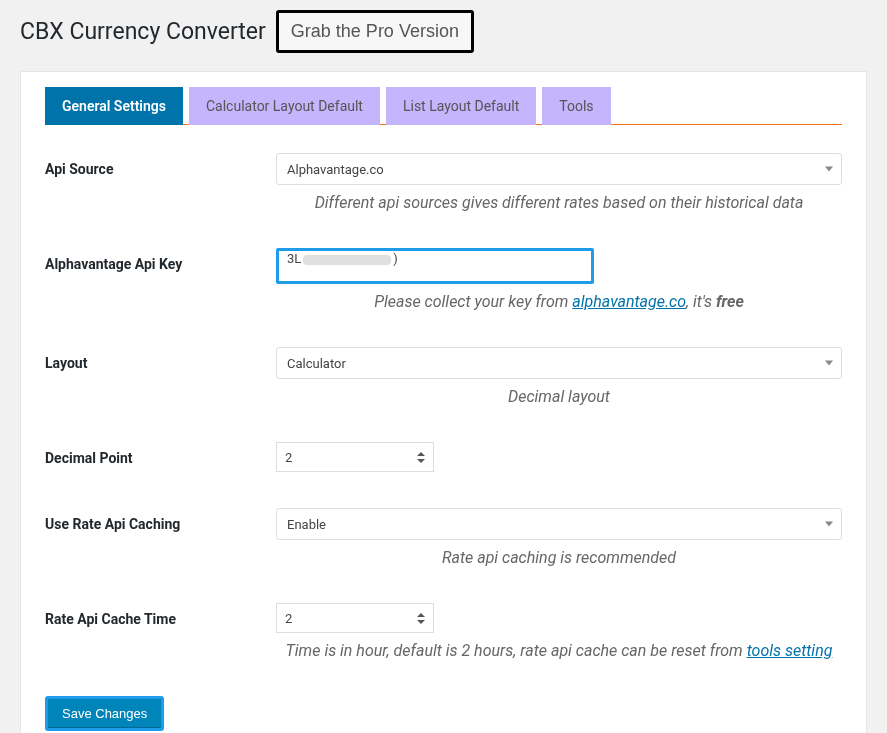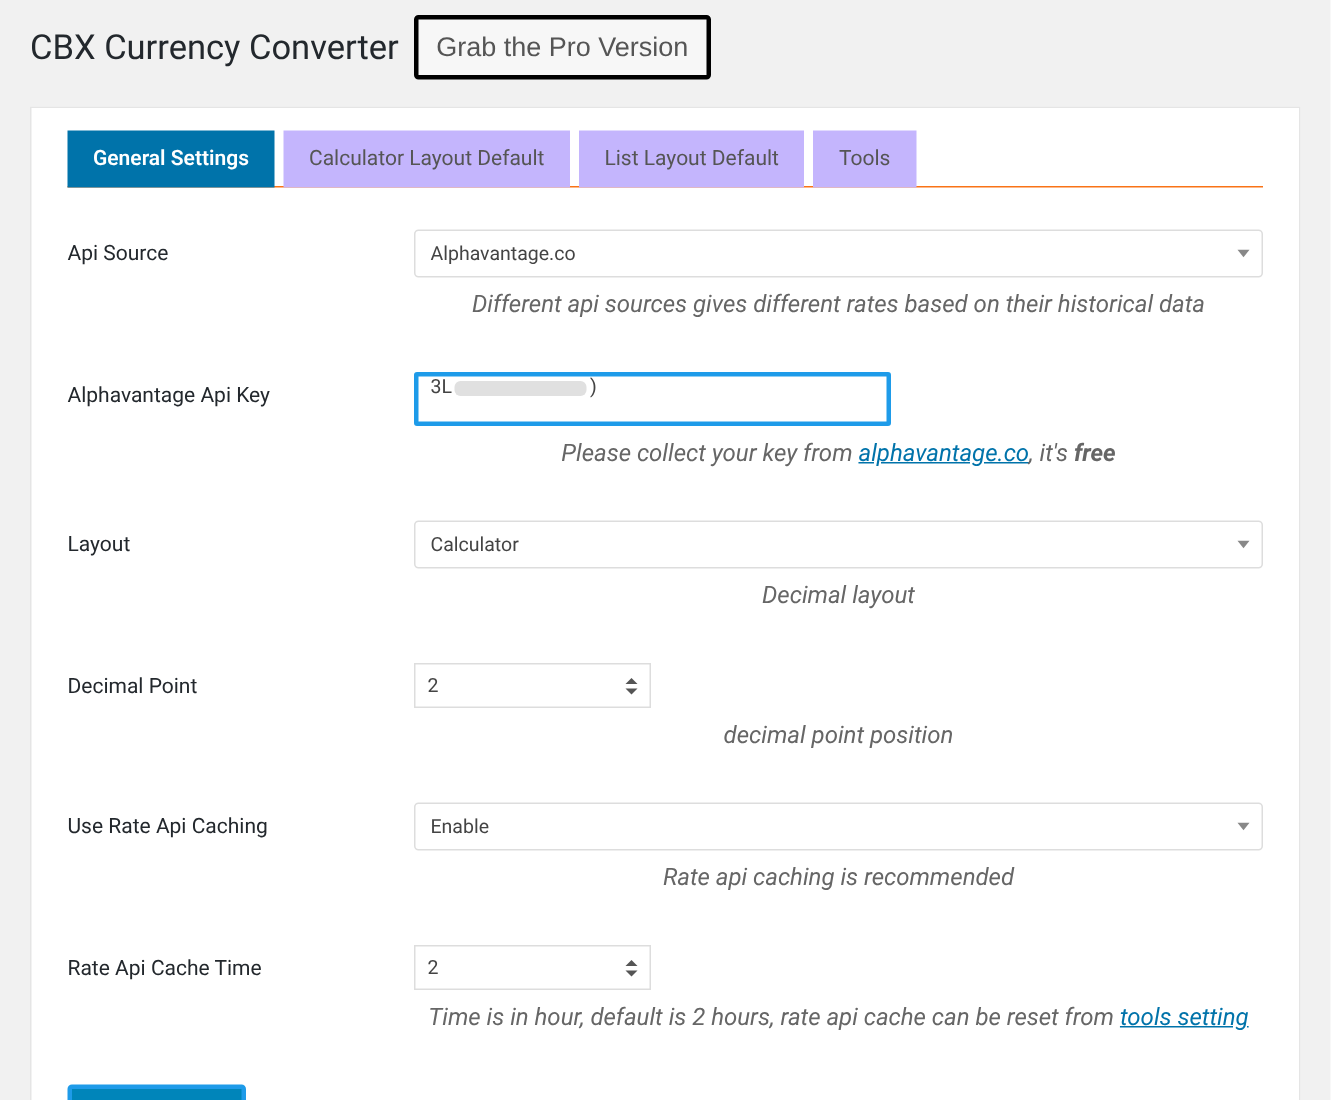--- a/index.html
+++ b/index.html
@@ -67,21 +67,21 @@
   .form-row {
     display: flex;
     align-items: flex-start;
     margin-bottom: 36px;
   }
   .form-label {
     width: 215px;
     flex-shrink: 0;
     padding-top: 8px;
     font-size: 14px;
-    font-weight: 400;
+    font-weight: 700;
     color: #23282d;
   }
   .form-field {
     flex: 1;
     margin-left: 16px;
   }
   .select-wrap {
     position: relative;
     width: 100%;
     border: 1px solid #ddd;
@@ -231,21 +231,20 @@
     <div class="form-row">
       <div class="form-label">Decimal Point</div>
       <div class="form-field">
         <div class="num-input">
           <span>2</span>
           <span class="spinner">
             <span class="up"></span>
             <span class="down"></span>
           </span>
         </div>
-        <div class="help">decimal point position</div>
       </div>
     </div>
 
     
     <div class="form-row">
       <div class="form-label">Use Rate Api Caching</div>
       <div class="form-field">
         <div class="select-wrap">
           <span>Enable</span>
           <span class="arrow"></span>

